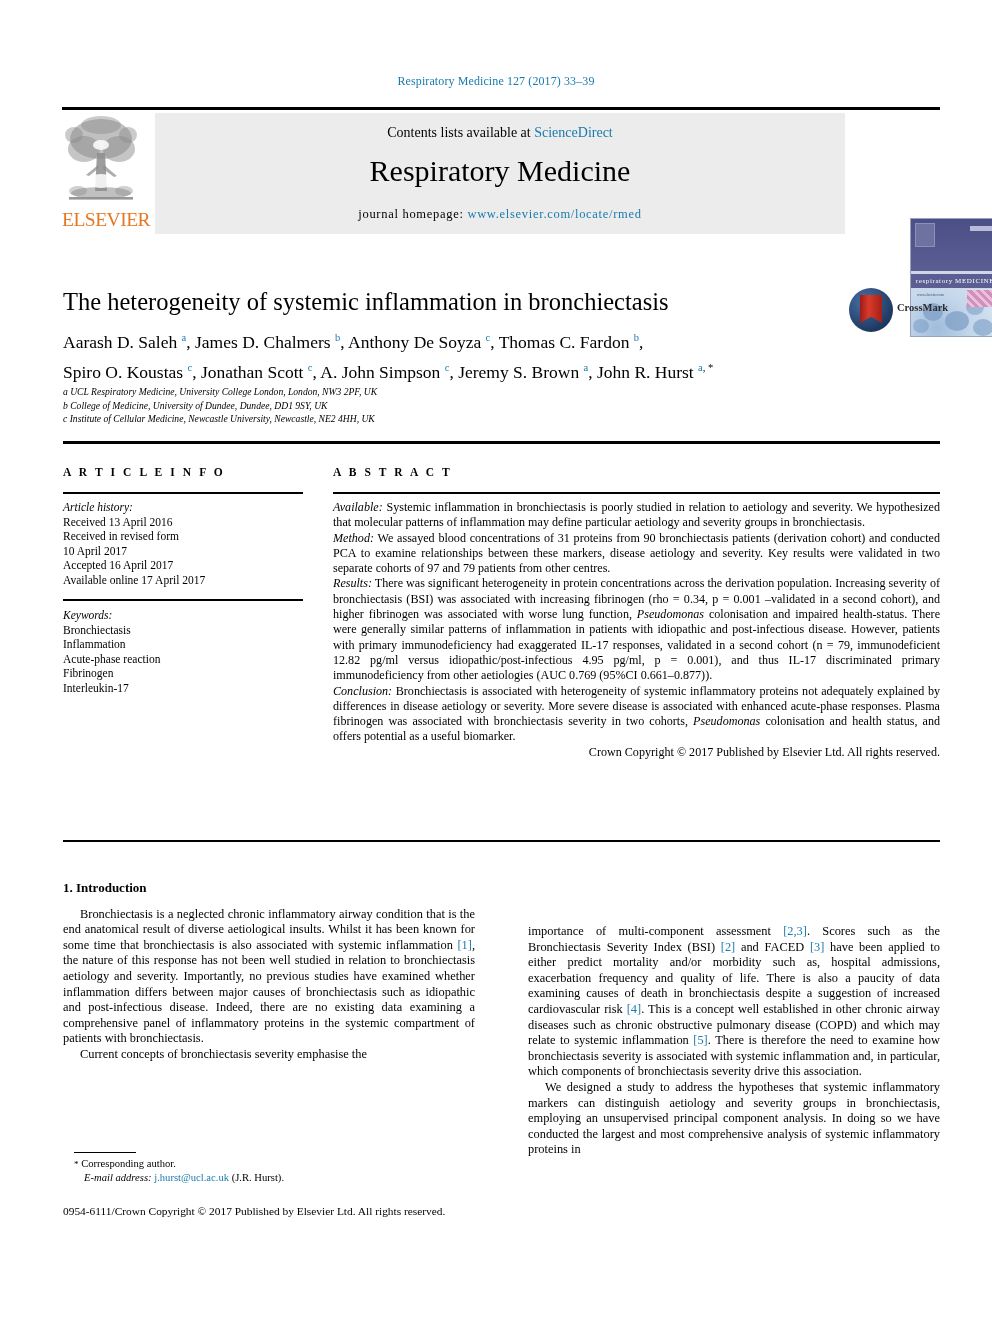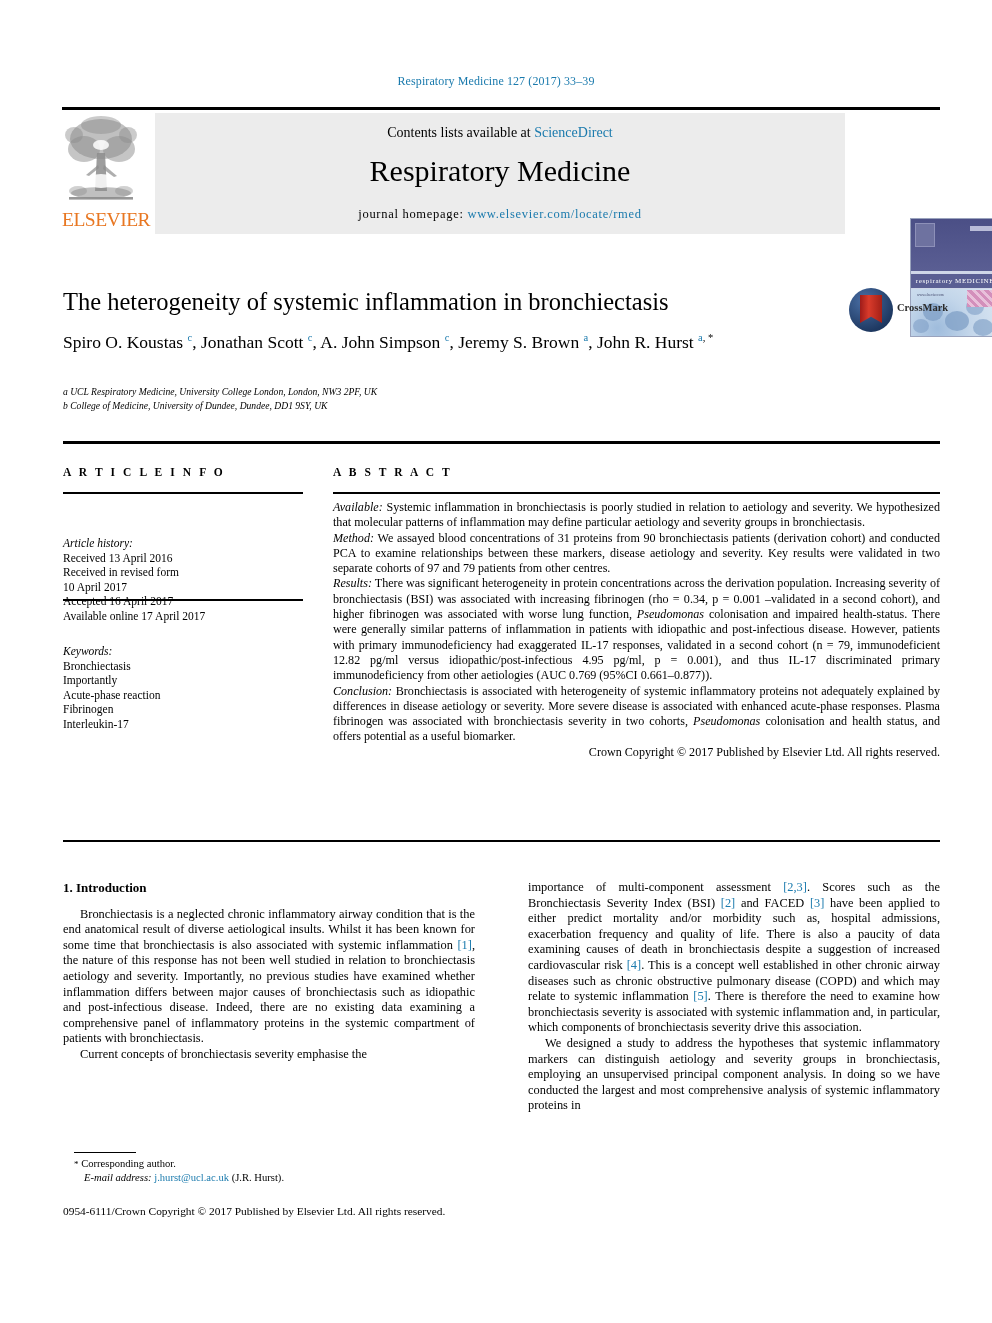--- a/index.html
+++ b/index.html
@@ -200,21 +200,21 @@
     font-weight: bold;
     letter-spacing: 2.6px;
   }
   .info-col {
     position:absolute;
     left: 63px;
     width: 240px;
     font-size: 11.5px;
     line-height: 14.6px;
   }
-  .info-col .lbl { font-style: italic; margin-top: 36px; }
+  .info-col .lbl { font-style: italic; }
   .abs-col {
     position: absolute;
     left: 333px; top: 500px;
     width: 607px;
     font-size: 12.1px;
     line-height: 15.3px;
     text-align: justify;
   }
   .abs-col p { margin: 0; }
   .abs-col .lead { font-style: italic; }
@@ -230,21 +230,21 @@
   }
   .col {
     position: absolute;
     width: 412px;
     font-size: 12.4px;
     line-height: 15.6px;
     text-align: justify;
     hyphens: none;
   }
   .col-left { left: 63px; top: 880px; }
-  .col-right { left: 528px; top: 880px; font-family: Liberation Serif, serif; }
+  .col-right { left: 528px; top: 924px; font-family: Liberation Serif, serif; }
   .secnum {
     font-weight: bold;
     font-size: 13px;
     margin-bottom: 11px;
     display: block;
   }
   .col p { margin: 0; text-indent: 17px; }
   .ref { color: #1a7aad; }
 
   
@@ -323,26 +323,28 @@
         <div class="blob" style="left:62px;top:30px;width:20px;height:17px;opacity:.65"></div>
       </div>
       <div class="pinkblock"></div>
       <div class="cover-sub">www.elsevier.com</div>
     </div>
   </div>
 
   <div class="title">The heterogeneity of systemic inflammation in bronchiectasis</div>
 
   <div class="authors">
+    <div>Aarash D. Saleh&nbsp;<sup>a</sup>, James D. Chalmers&nbsp;<sup>b</sup>, Anthony De Soyza&nbsp;<sup>c</sup>, Thomas C. Fardon&nbsp;<sup>b</sup>,</div>
     <div>Spiro O. Koustas&nbsp;<sup>c</sup>, Jonathan Scott&nbsp;<sup>c</sup>, A. John Simpson&nbsp;<sup>c</sup>, Jeremy S. Brown&nbsp;<sup>a</sup>, John R. Hurst&nbsp;<sup>a</sup><sup class="star">,&nbsp;*</sup></div>
   </div>
 
   <div class="affils">
     <div>a UCL Respiratory Medicine, University College London, London, NW3 2PF, UK</div>
     <div>b College of Medicine, University of Dundee, Dundee, DD1 9SY, UK</div>
+    <div>c Institute of Cellular Medicine, Newcastle University, Newcastle, NE2 4HH, UK</div>
   </div>
 
   <div class="crossmark">
     <div class="cm-circle">
       <div class="cm-book"></div>
     </div>
     <div class="cm-text">CrossMark</div>
   </div>
 
   <div class="rule-major" style="left:63px; top:441px; width:877px; height:2.5px;"></div>
@@ -360,21 +362,21 @@
     <div>10 April 2017</div>
     <div>Accepted 16 April 2017</div>
     <div>Available online 17 April 2017</div>
   </div>
 
   <div class="rule-major" style="left:63px; top:599px; width:240px; height:1.6px;"></div>
 
   <div class="info-col" style="top:608px;">
     <div class="lbl">Keywords:</div>
     <div>Bronchiectasis</div>
-    <div>Importantly</div>
+    <div>Inflammation</div>
     <div>Acute-phase reaction</div>
     <div>Fibrinogen</div>
     <div>Interleukin-17</div>
   </div>
 
   <div class="abs-col">
     <p><span class="lead">Available:</span><span> Systemic inflammation in bronchiectasis is poorly studied in relation to aetiology and severity. We hypothesized that molecular patterns of inflammation may define particular aetiology and severity groups in bronchiectasis.</span></p>
     <p><span class="lead">Method:</span><span> We assayed blood concentrations of 31 proteins from 90 bronchiectasis patients (derivation cohort) and conducted PCA to examine relationships between these markers, disease aetiology and severity. Key results were validated in two separate cohorts of 97 and 79 patients from other centres.</span></p>
     <p><span class="lead">Results:</span><span> There was significant heterogeneity in protein concentrations across the derivation population. Increasing severity of bronchiectasis (BSI) was associated with increasing fibrinogen (rho = 0.34, p = 0.001 –validated in a second cohort), and higher fibrinogen was associated with worse lung function, </span><em>Pseudomonas</em><span> colonisation and impaired health-status. There were generally similar patterns of inflammation in patients with idiopathic and post-infectious disease. However, patients with primary immunodeficiency had exaggerated IL-17 responses, validated in a second cohort (n = 79, immunodeficient 12.82 pg/ml versus idiopathic/post-infectious 4.95 pg/ml, p = 0.001), and thus IL-17 discriminated primary immunodeficiency from other aetiologies (AUC 0.769 (95%CI 0.661–0.877)).</span></p>
     <p><span class="lead">Conclusion:</span><span> Bronchiectasis is associated with heterogeneity of systemic inflammatory proteins not adequately explained by differences in disease aetiology or severity. More severe disease is associated with enhanced acute-phase responses. Plasma fibrinogen was associated with bronchiectasis severity in two cohorts, </span><em>Pseudomonas</em><span> colonisation and health status, and offers potential as a useful biomarker.</span></p>

